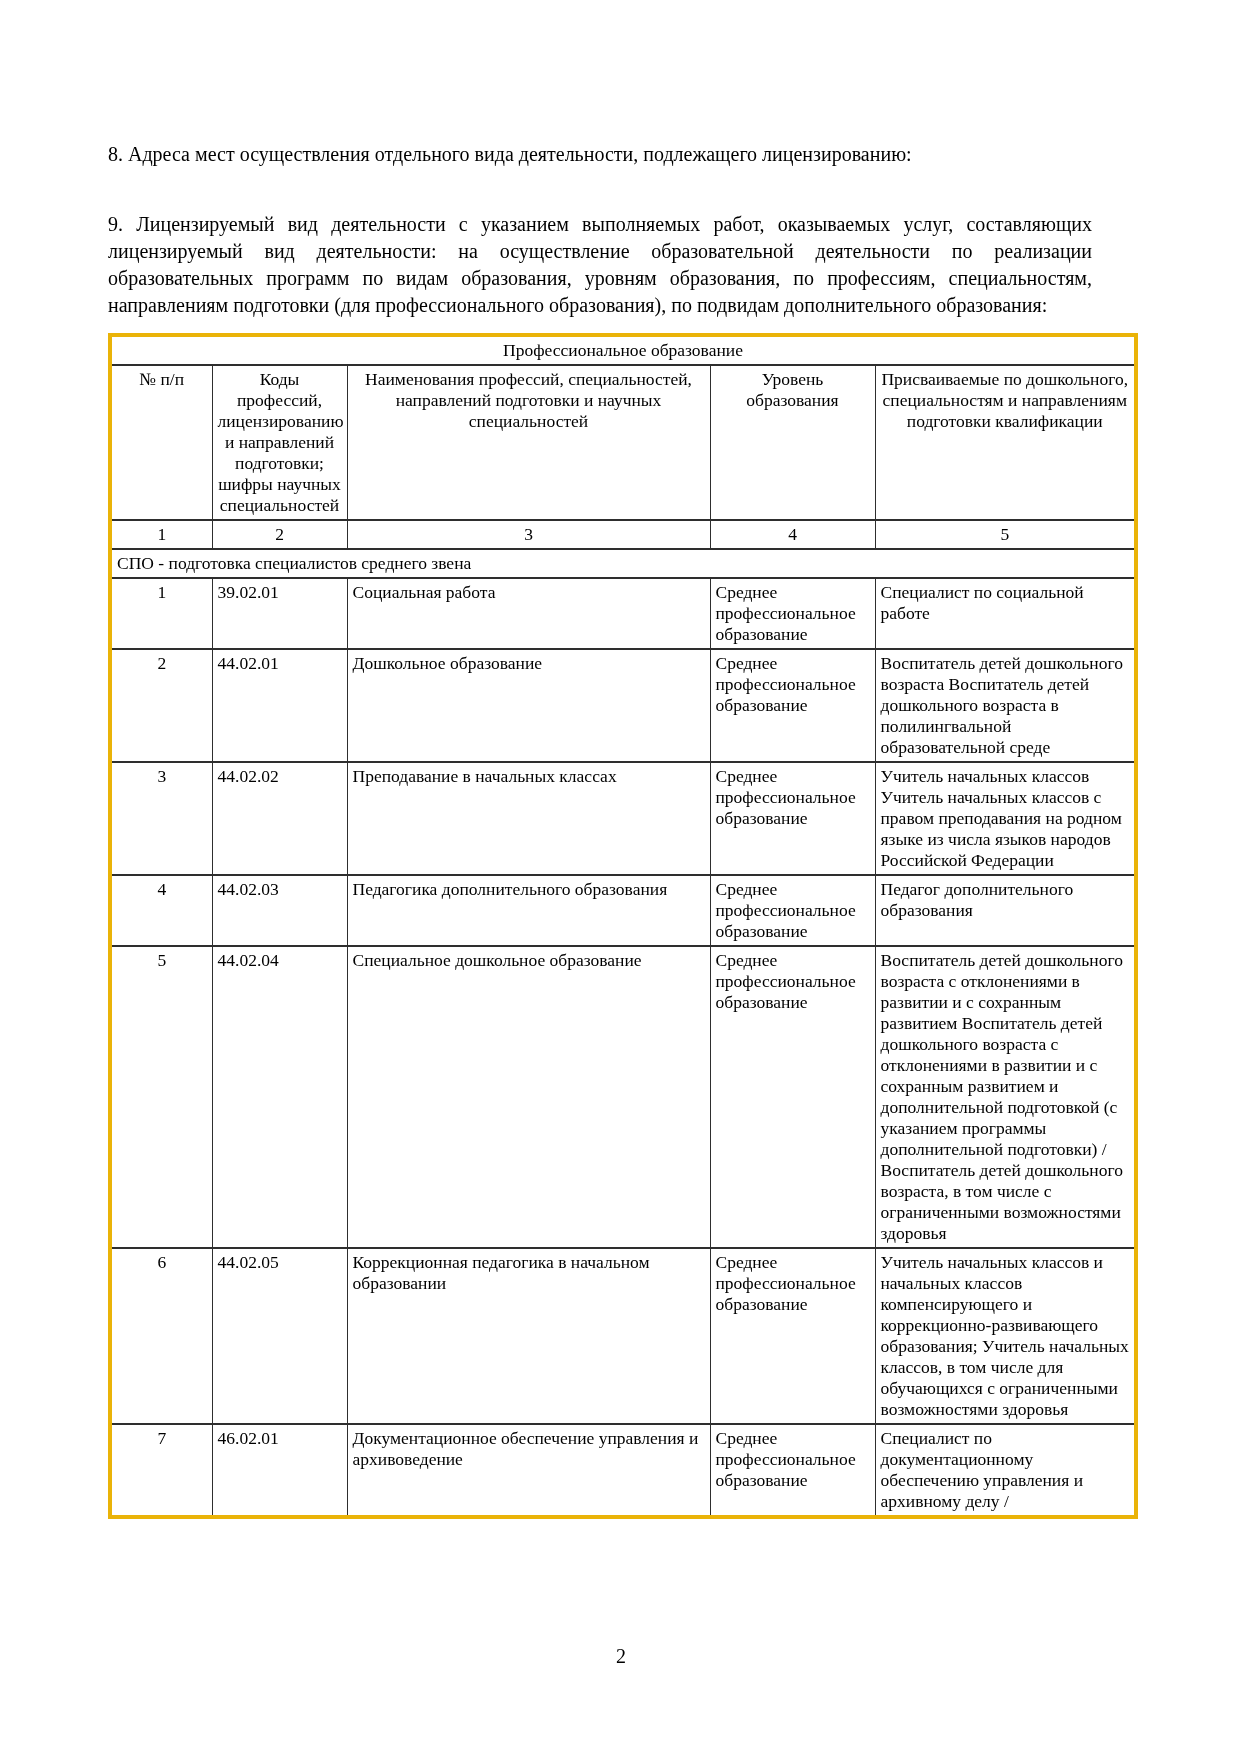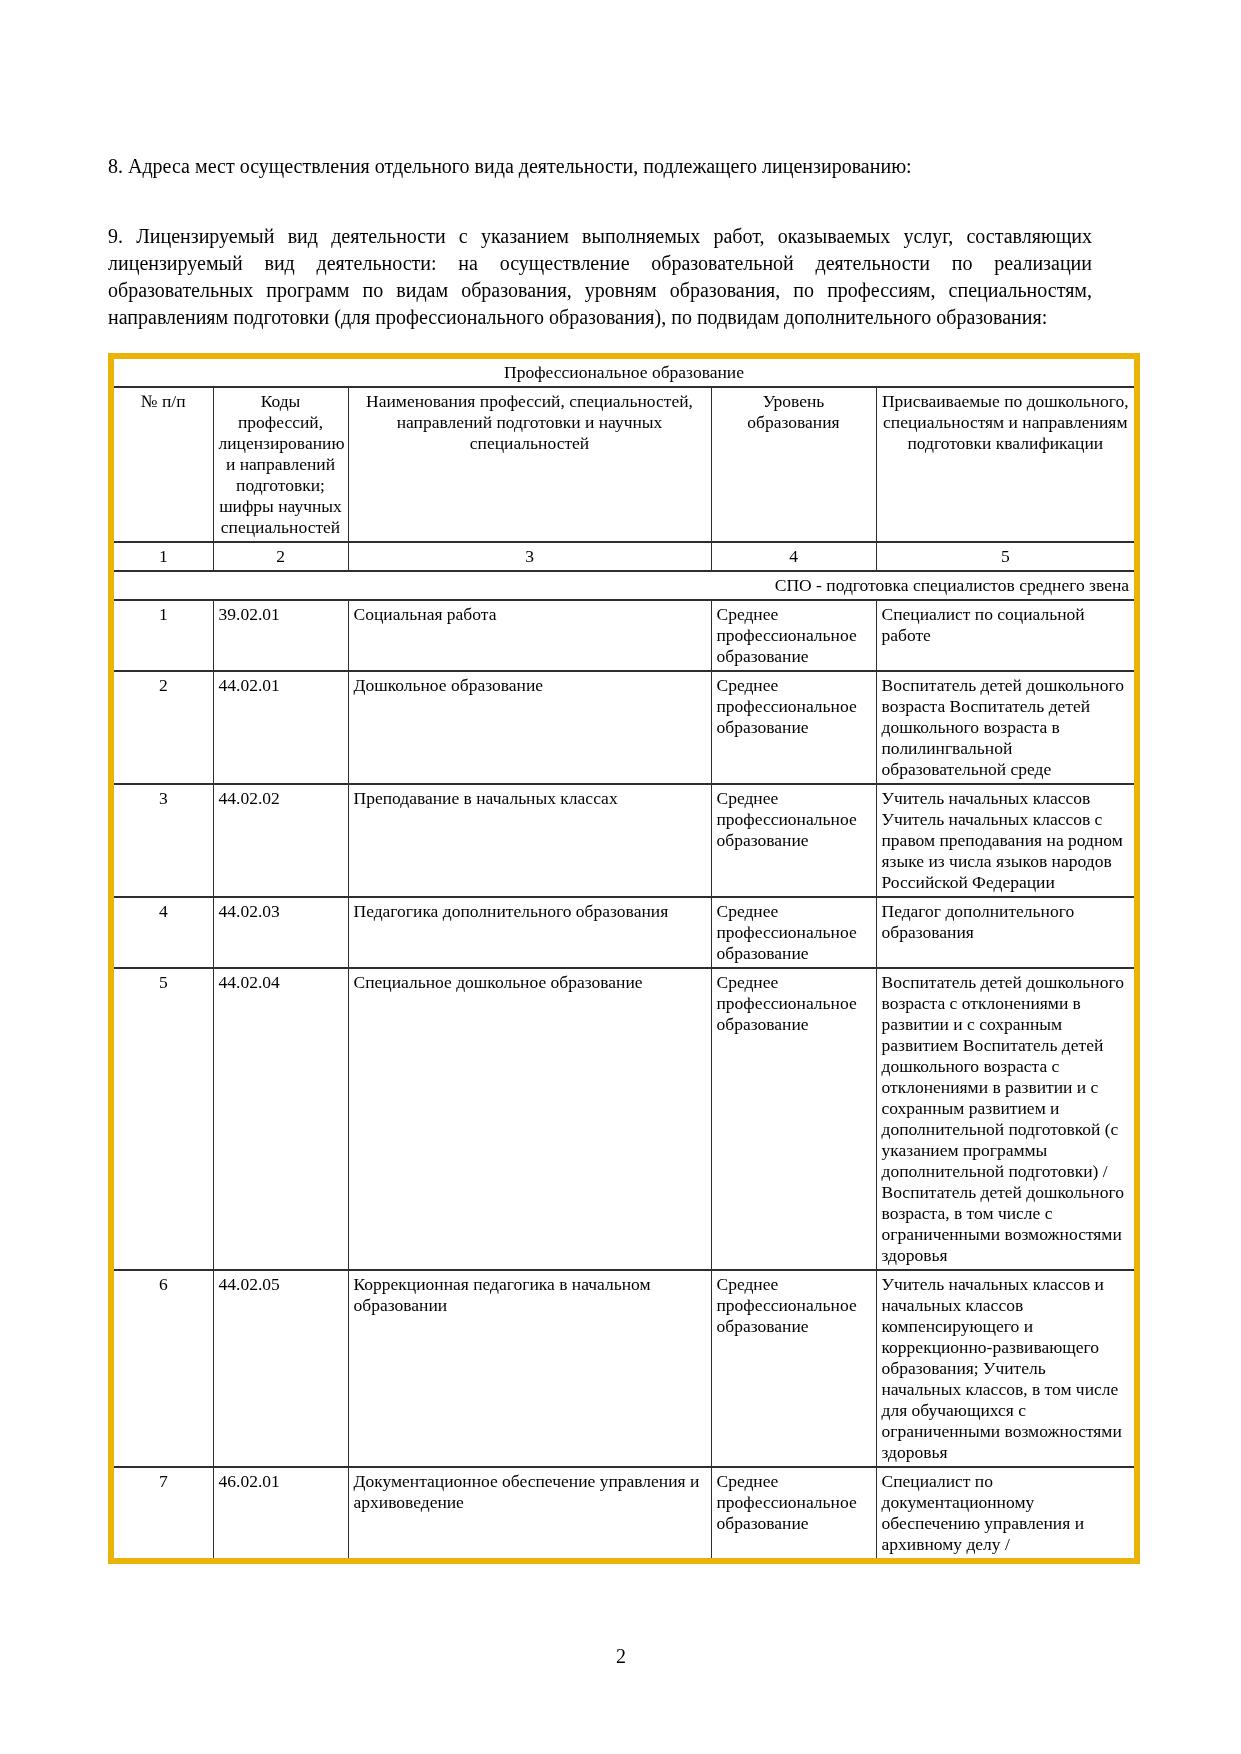--- a/index.html
+++ b/index.html
@@ -8,40 +8,40 @@
   .page {
     position: relative;
     width: 1241px;
     height: 1754px;
     margin: 0 auto;
     background: #ffffff;
   }
   .content {
     position: absolute;
     left: 108px;
-    top: 152px;
+    top: 140px;
     width: 984px;
   }
   .body-text {
     font-size: 20px;
     line-height: 29px;
     text-align: left;
   }
   .para9 {
     margin-top: 42px;
     font-size: 20px;
     line-height: 27px;
     text-align: justify;
   }
   table.doc-table {
-    margin-top: 22px;
+    margin-top: 14px;
     width: 1026px;
     table-layout: fixed;
     border-collapse: collapse;
-    border: 6px solid #eab308;
+    border: 4px solid #eab308;
   }
   table.doc-table td, table.doc-table th {
     border: 1px solid #2e2e2e;
     border-top-width: 2px;
     border-bottom-width: 2px;
     vertical-align: top;
     font-size: 17.5px;
     line-height: 21px;
     font-weight: normal;
     padding: 3px 5px;
@@ -54,21 +54,21 @@
     padding: 3px 4px;
   }
   .t-head th { text-align: center; padding: 4px 5px; }
   .t-nums td {
     text-align: center;
     padding: 2px 4px;
     border-top: 3px solid #2e2e2e;
     border-bottom: 3px solid #2e2e2e;
   }
   .t-section td {
-    text-align: right;
+    text-align: left;
     font-weight: bold;
     font-size: 18px;
     padding: 3px 4px;
     border-bottom: 3px solid #2e2e2e;
     border-radius: 8px;
   }
   td.c-num { text-align: center; }
   .page-number {
     position: absolute;
     top: 1645px;

